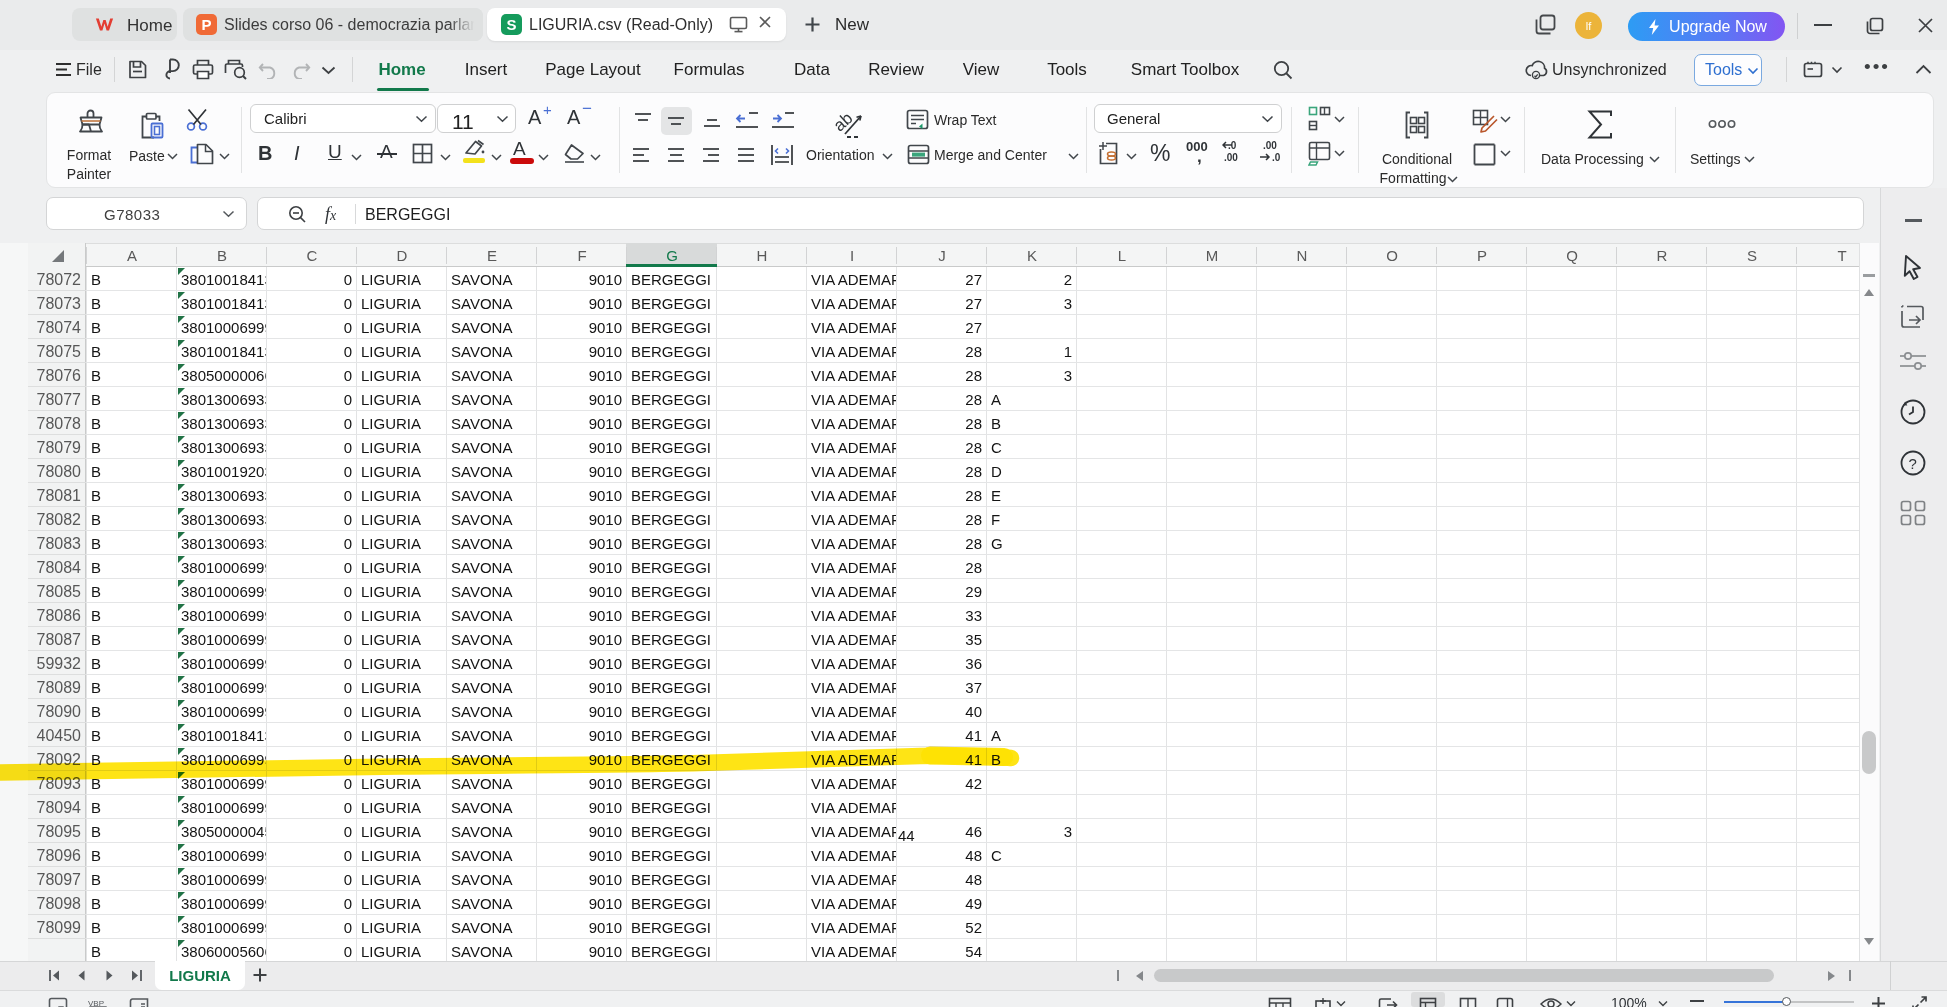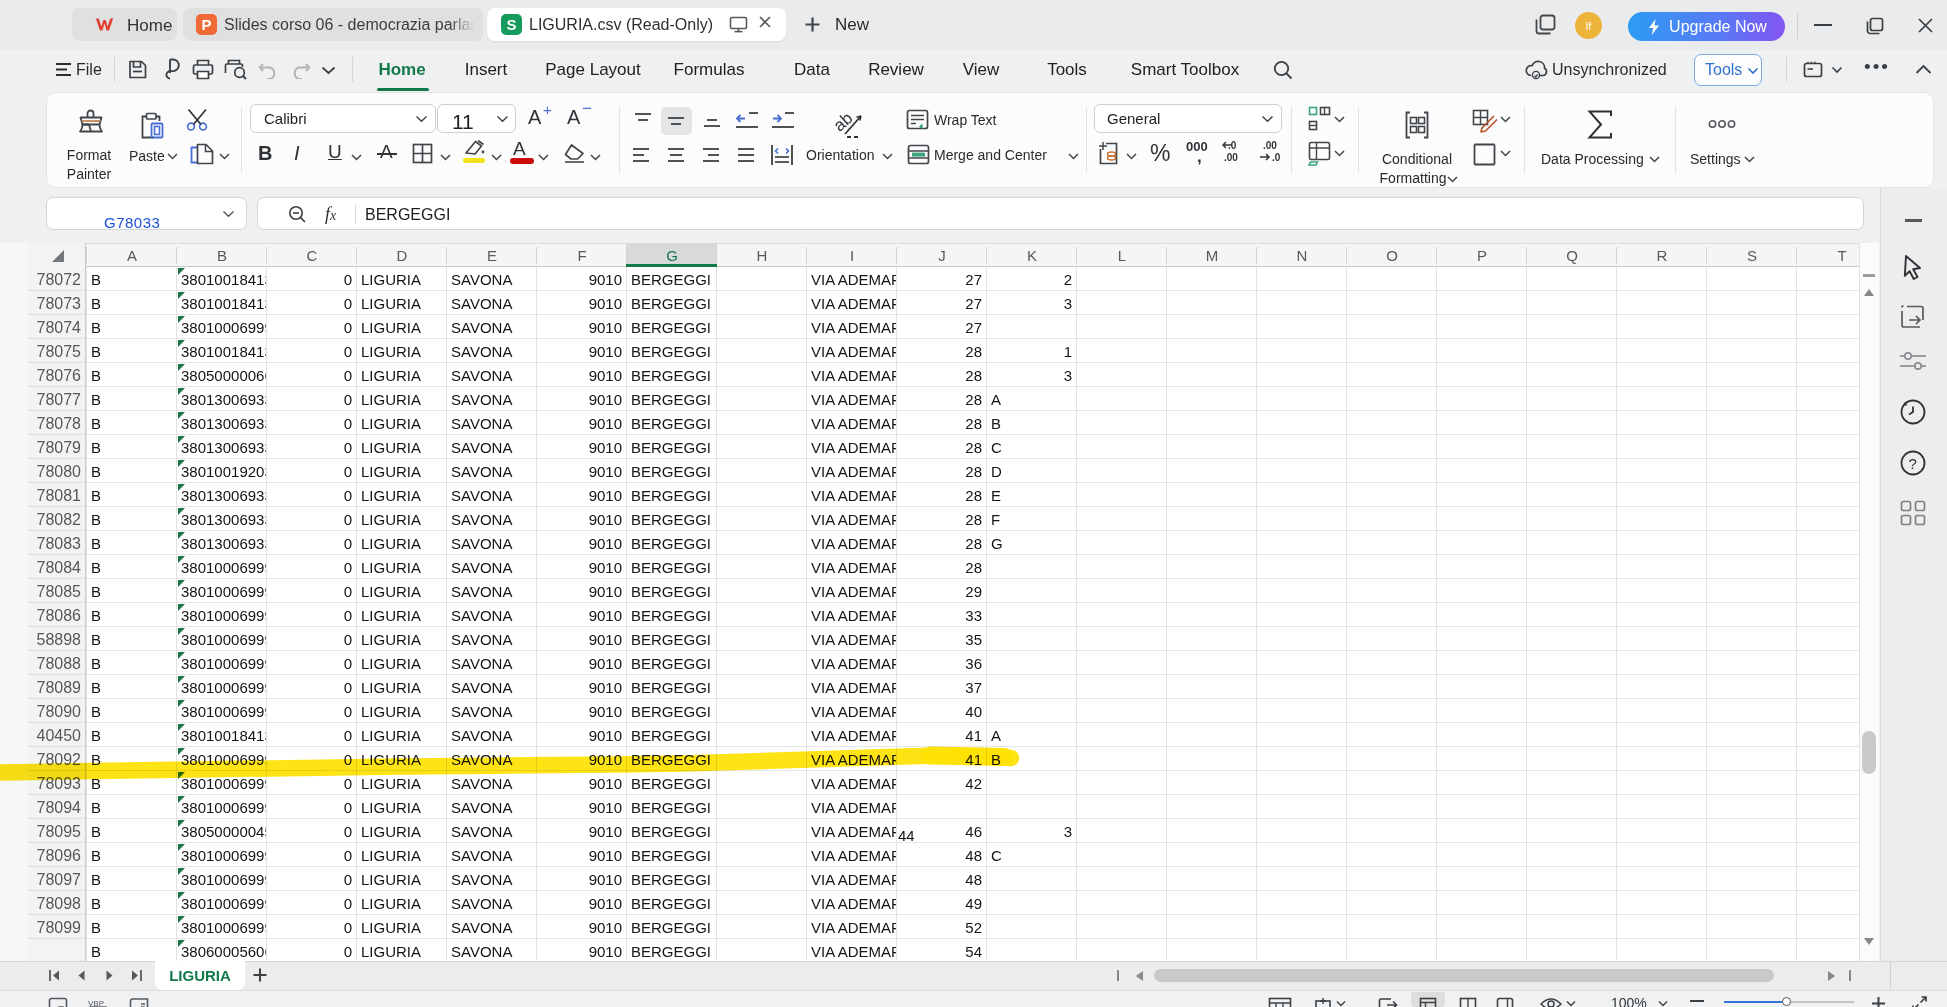--- a/index.html
+++ b/index.html
@@ -517,21 +517,21 @@
       <circle cx="23.5" cy="5" r="3.2" fill="none" stroke="#55595d" stroke-width="1.6"></circle>
     </svg>
   </div>
 <div class="tx" style="left:1690px;top:151px;font-size:14px;color:#2a2a2a">Settings</div>
 <div class="ab" style="left:1744px;top:156px">
     <svg width="11" height="7" viewBox="0 0 11 7">
       <path d="M1 1 L5.5 5.5 L10 1" fill="none" stroke="#41464b" stroke-width="1.5"></path>
     </svg>
   </div>
 <div class="ab" style="left:46px;top:197px;width:201px;height:33px;background:#fff;border:1px solid #d4d5d6;border-radius:7px"></div>
-<div class="tx" style="left:104px;top:214px;font-size:15px;color:#1d4ed8;letter-spacing:0.5px">G78033</div>
+<div class="tx" style="left:104px;top:206px;font-size:15px;color:#404040;letter-spacing:0.5px">G78033</div>
 <div class="ab" style="left:222px;top:210px">
     <svg width="13" height="8" viewBox="0 0 13 8">
       <path d="M1.5 1.5 L6.5 6.3 L11.5 1.5" fill="none" stroke="#55595d" stroke-width="1.5"></path>
     </svg>
   </div>
 <div class="ab" style="left:257px;top:197px;width:1607px;height:33px;background:#fff;border:1px solid #d4d5d6;border-radius:7px"></div>
 <div class="ab" style="left:288px;top:205px">
     <svg width="19" height="19" viewBox="0 0 19 19">
       <circle cx="8" cy="8" r="6.2" fill="none" stroke="#3d4043" stroke-width="1.6"></circle>
       <line x1="5" y1="8" x2="11" y2="8" stroke="#3d4043" stroke-width="1.6"></line>
@@ -824,33 +824,33 @@
 <div class="ab" style="left:150px;top:337px;width:0;height:0;border-left:7px solid #217346;border-bottom:7px solid transparent"></div>
 <div class="tx" style="left:153px;top:340px;width:85px;overflow:hidden;font-size:15px;color:#141414">38010006999</div>
 <div class="tx" style="left:240px;top:340px;width:84px;text-align:right;font-size:15px;color:#141414">0</div>
 <div class="tx" style="left:333px;top:340px;font-size:15px;color:#141414">LIGURIA</div>
 <div class="tx" style="left:423px;top:340px;font-size:15px;color:#141414">SAVONA</div>
 <div class="tx" style="left:510px;top:340px;width:84px;text-align:right;font-size:15px;color:#141414">9010</div>
 <div class="tx" style="left:603px;top:340px;font-size:15px;color:#141414">BERGEGGI</div>
 <div class="tx" style="left:783px;top:340px;width:85px;overflow:hidden;font-size:15px;color:#141414">VIA ADEMAR</div>
 <div class="tx" style="left:870px;top:340px;width:84px;text-align:right;font-size:15px;color:#141414">33</div>
 <div class="ab" style="left:0;top:383px;width:58px;height:1px;background:#dddede"></div>
-<div class="tx" style="left:53px;top:364px;transform:translateX(-100%);font-size:16px;color:#575757">58898</div>
+<div class="tx" style="left:53px;top:364px;transform:translateX(-100%);font-size:16px;color:#575757">78087</div>
 <div class="tx" style="left:63px;top:364px;font-size:15px;color:#141414">B</div>
 <div class="ab" style="left:150px;top:361px;width:0;height:0;border-left:7px solid #217346;border-bottom:7px solid transparent"></div>
 <div class="tx" style="left:153px;top:364px;width:85px;overflow:hidden;font-size:15px;color:#141414">38010006999</div>
 <div class="tx" style="left:240px;top:364px;width:84px;text-align:right;font-size:15px;color:#141414">0</div>
 <div class="tx" style="left:333px;top:364px;font-size:15px;color:#141414">LIGURIA</div>
 <div class="tx" style="left:423px;top:364px;font-size:15px;color:#141414">SAVONA</div>
 <div class="tx" style="left:510px;top:364px;width:84px;text-align:right;font-size:15px;color:#141414">9010</div>
 <div class="tx" style="left:603px;top:364px;font-size:15px;color:#141414">BERGEGGI</div>
 <div class="tx" style="left:783px;top:364px;width:85px;overflow:hidden;font-size:15px;color:#141414">VIA ADEMAR</div>
 <div class="tx" style="left:870px;top:364px;width:84px;text-align:right;font-size:15px;color:#141414">35</div>
 <div class="ab" style="left:0;top:407px;width:58px;height:1px;background:#dddede"></div>
-<div class="tx" style="left:53px;top:388px;transform:translateX(-100%);font-size:16px;color:#575757">78088</div>
+<div class="tx" style="left:53px;top:388px;transform:translateX(-100%);font-size:16px;color:#575757">59932</div>
 <div class="tx" style="left:63px;top:388px;font-size:15px;color:#141414">B</div>
 <div class="ab" style="left:150px;top:385px;width:0;height:0;border-left:7px solid #217346;border-bottom:7px solid transparent"></div>
 <div class="tx" style="left:153px;top:388px;width:85px;overflow:hidden;font-size:15px;color:#141414">38010006999</div>
 <div class="tx" style="left:240px;top:388px;width:84px;text-align:right;font-size:15px;color:#141414">0</div>
 <div class="tx" style="left:333px;top:388px;font-size:15px;color:#141414">LIGURIA</div>
 <div class="tx" style="left:423px;top:388px;font-size:15px;color:#141414">SAVONA</div>
 <div class="tx" style="left:510px;top:388px;width:84px;text-align:right;font-size:15px;color:#141414">9010</div>
 <div class="tx" style="left:603px;top:388px;font-size:15px;color:#141414">BERGEGGI</div>
 <div class="tx" style="left:783px;top:388px;width:85px;overflow:hidden;font-size:15px;color:#141414">VIA ADEMAR</div>
 <div class="tx" style="left:870px;top:388px;width:84px;text-align:right;font-size:15px;color:#141414">36</div>

